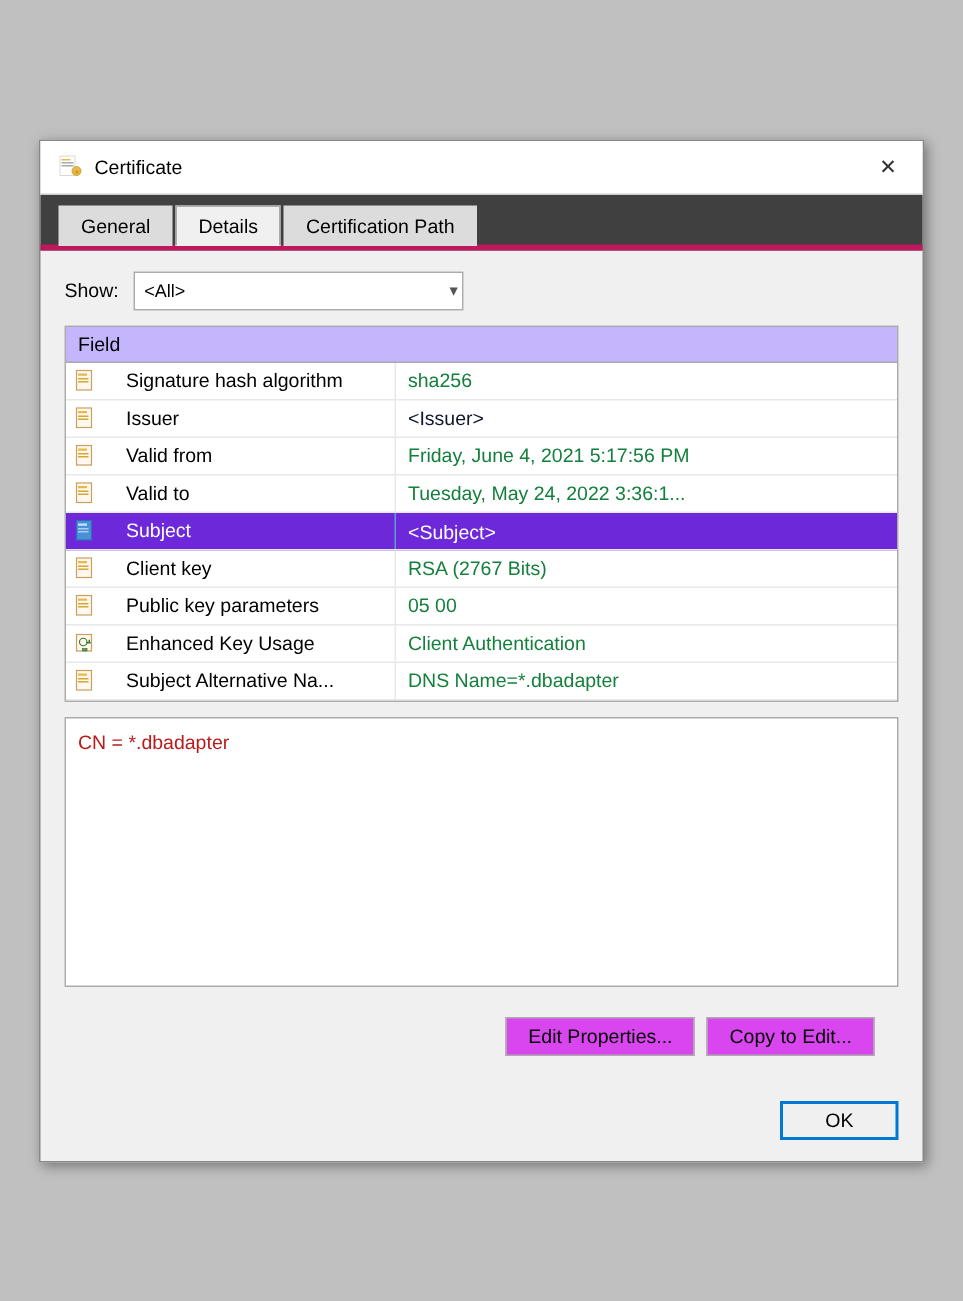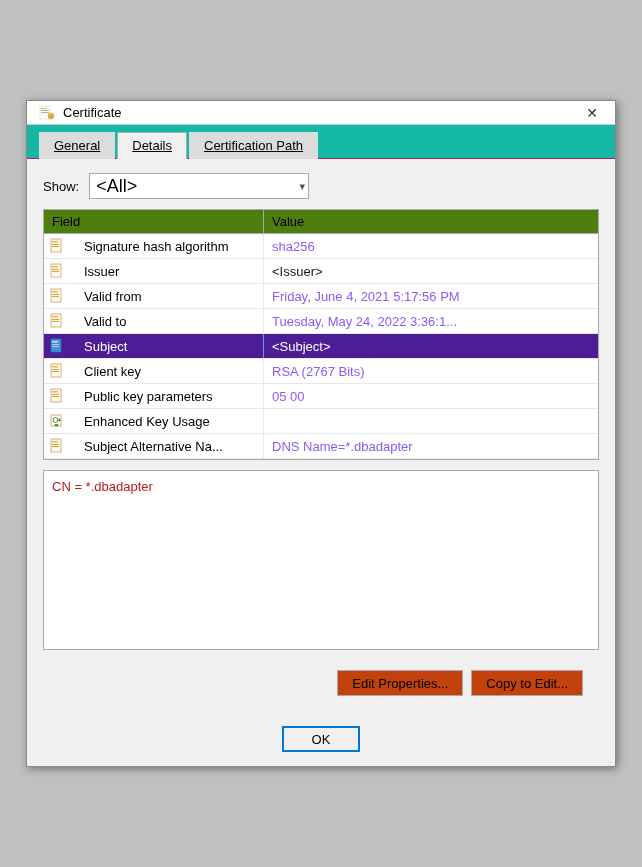--- a/index.html
+++ b/index.html
@@ -28,21 +28,21 @@
       flex-direction: column;
     }
 
     .title-bar {
       background: #ffffff;
       display: flex;
       align-items: center;
       justify-content: space-between;
       padding: 8px 12px;
       border-bottom: 1px solid #ccc;
-      height: 24px;
+      height: 36px;
     }
 
     .title-bar-left {
       display: flex;
       align-items: center;
       gap: 8px;
     }
 
     .title-icon {
       width: 16px;
@@ -63,24 +63,23 @@
       cursor: pointer;
       display: flex;
       align-items: center;
       justify-content: center;
       font-size: 14px;
       color: #333;
     }
 
     .tabs {
       display: flex;
-      background: #14b8a6;
+      background: #404040;
       padding: 6px 12px 0 12px;
-      border-bottom: 1px solid #be185d;
-      text-decoration: underline;
+      border-bottom: 4px solid #be185d;
     }
 
     .tab {
       padding: 5px 14px;
       border: 1px solid transparent;
       border-bottom: none;
       cursor: pointer;
       background: #dcdcdc;
       margin-right: 2px;
       font-size: 13px;
@@ -119,21 +118,21 @@
       position: relative;
       display: inline-block;
     }
 
     .select-wrapper select {
       width: 100%;
       height: 26px;
       border: 1px solid #ababab;
       background: white;
       padding: 0 6px;
-      font-size: 18px;
+      font-size: 12px;
       appearance: none;
       cursor: pointer;
     }
 
     .select-arrow {
       position: absolute;
       right: 4px;
       top: 50%;
       transform: translateY(-50%);
       pointer-events: none;
@@ -142,21 +141,21 @@
     }
 
     .table-container {
       border: 1px solid #ababab;
       background: white;
       overflow: hidden;
     }
 
     .table-header {
       display: flex;
-      background: #4d7c0f;
+      background: #c4b5fd;
       border-bottom: 1px solid #ababab;
       justify-content: space-between;
     }
 
     .th {
       padding: 4px 8px;
       font-size: 13px;
       font-weight: normal;
       color: #000;
       border-right: 1px solid #ababab;
@@ -178,22 +177,23 @@
     }
 
     .table-row {
       display: flex;
       align-items: stretch;
       border-bottom: 1px solid #e8e8e8;
       cursor: pointer;
     }
 
     .table-row.selected {
-      background: #4c1d95;
+      background: #6d28d9;
       color: white;
+      align-items: flex-end;
     }
 
     .table-row.selected .cell-value {
       color: white;
     }
 
     .cell-field {
       width: 220px;
       min-width: 220px;
       padding: 4px 6px;
@@ -211,21 +211,21 @@
     .cell-icon {
       width: 16px;
       height: 16px;
       flex-shrink: 0;
     }
 
     .cell-value {
       flex: 1;
       padding: 4px 8px;
       font-size: 13px;
-      color: #8b5cf6;
+      color: #15803d;
       display: flex;
       align-items: center;
     }
 
     .cell-value.link {
       color: #0f172a;
     }
 
     .detail-box {
       border: 1px solid #ababab;
@@ -240,29 +240,29 @@
       display: flex;
       justify-content: flex-end;
       padding: 10px 16px;
       gap: 8px;
     }
 
     .btn {
       height: 26px;
       padding: 0 14px;
       border: 1px solid #ababab;
-      background: #c2410c;
+      background: #d946ef;
       font-size: 13px;
       cursor: pointer;
       color: #000;
     }
 
     .ok-row {
       display: flex;
-      justify-content: center;
+      justify-content: flex-end;
       padding: 6px 16px 14px 16px;
     }
 
     .btn-ok {
       height: 26px;
       padding: 0 28px;
       border: 2px solid #0078d4;
       background: #f0f0f0;
       font-size: 13px;
       cursor: pointer;
@@ -321,21 +321,20 @@
           <option>Critical Extensions Only</option>
           <option>Properties Only</option>
         </select>
         <span class="select-arrow">▾</span>
       </div>
     </div>
 
     <div class="table-container">
       <div class="table-header">
         <div class="th">Field</div>
-        <div class="th">Value</div>
       </div>
       <div class="table-body">
 
         <div class="table-row">
           <div class="cell-field">
             <svg class="cell-icon" viewBox="0 0 16 16">
               <rect x="1" y="1" width="10" height="13" fill="#fff8ee" stroke="#c8a060" stroke-width="0.8"></rect>
               <rect x="2" y="3" width="6" height="1.5" fill="#e8b84b"></rect>
               <rect x="2" y="6" width="7" height="1" fill="#d4a835"></rect>
               <rect x="2" y="8" width="7" height="1" fill="#d4a835"></rect>
@@ -427,20 +426,21 @@
           <div class="cell-field">
             <svg class="cell-icon" viewBox="0 0 16 16">
               <rect x="1" y="2" width="10" height="11" fill="#fff8ee" stroke="#c8a060" stroke-width="0.8"></rect>
               <path d="M5 11 L5 13 L8 13 L8 11" fill="#5a9a5a" stroke="#3a7a3a" stroke-width="0.5"></path>
               <circle cx="5.5" cy="7" r="2.5" fill="none" stroke="#3a7a3a" stroke-width="0.8"></circle>
               <rect x="7.5" y="7" width="3" height="1" fill="#3a7a3a"></rect>
               <rect x="9" y="5.5" width="1" height="2" fill="#3a7a3a"></rect>
             </svg>
             <span>Enhanced Key Usage</span>
           </div>
+          <div class="cell-value">Client Authentication</div>
         </div>
 
         <div class="table-row">
           <div class="cell-field">
             <svg class="cell-icon" viewBox="0 0 16 16">
               <rect x="1" y="1" width="10" height="13" fill="#fff8ee" stroke="#c8a060" stroke-width="0.8"></rect>
               <rect x="2" y="3" width="6" height="1.5" fill="#e8b84b"></rect>
               <rect x="2" y="6" width="7" height="1" fill="#d4a835"></rect>
               <rect x="2" y="8" width="7" height="1" fill="#d4a835"></rect>
             </svg>

